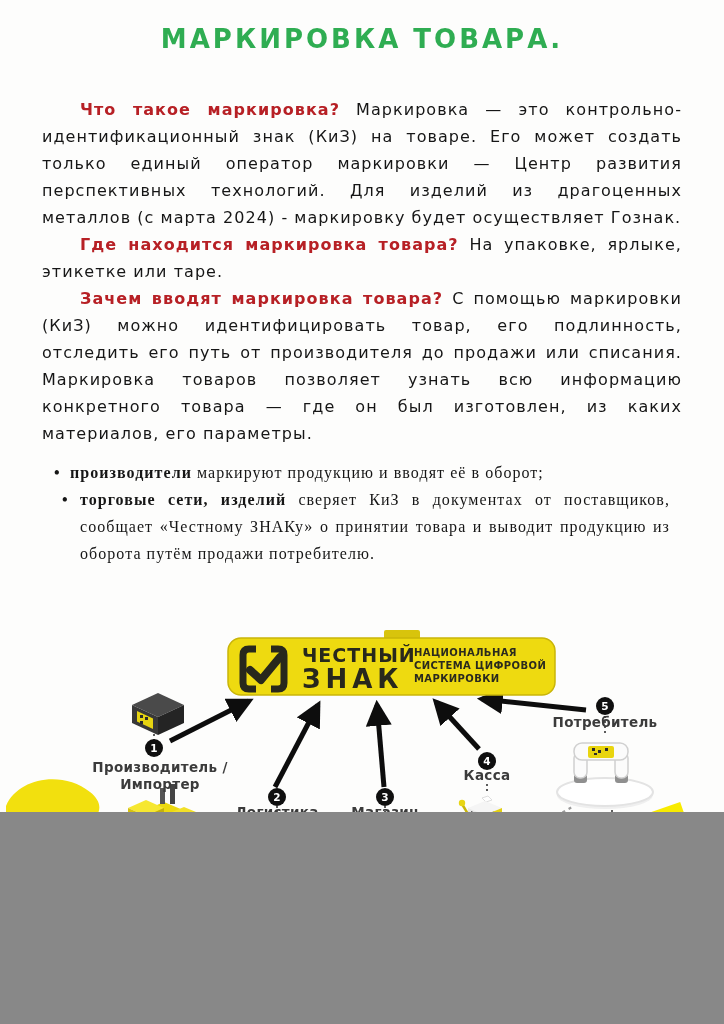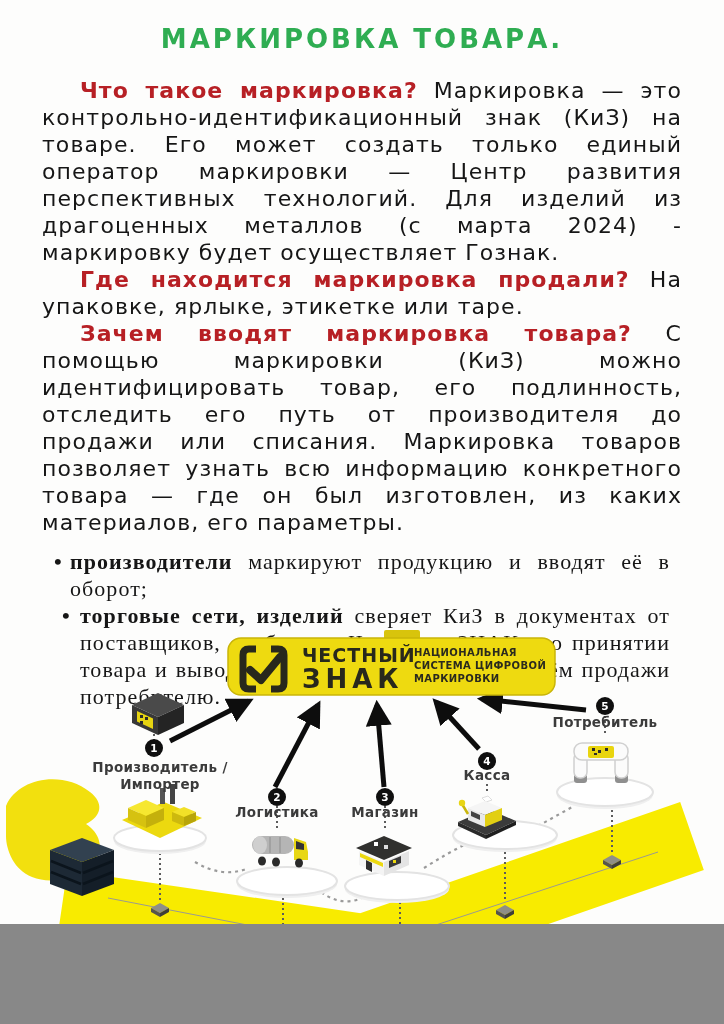--- a/index.html
+++ b/index.html
@@ -1,27 +1,27 @@
 <!DOCTYPE html>
 <html><head>
 <meta charset="utf-8">
 <style>
   html,body{margin:0;padding:0;background:#888;}
   .page{
-    position:relative;width:724px;height:924px;background:#fdfdfc;
+    position:relative;width:724px;height:812px;background:#fdfdfc;
     margin:0 auto;overflow:hidden;
     font-family:"DejaVu Sans","Liberation Sans",sans-serif;
   }
   .title{
     position:absolute;top:24px;left:0;width:724px;text-align:center;
     font-size:26px;font-weight:bold;letter-spacing:3px;color:#2fad52;
   }
   .content{
-    position:absolute;top:77px;left:42px;width:640px;
-    font-size:22px;line-height:27px;letter-spacing:1.05px;color:#161616;
+    position:absolute;top:96px;left:42px;width:640px;
+    font-size:16px;line-height:27px;letter-spacing:1.05px;color:#161616;
     text-align:justify;
   }
   .para{margin:0;text-indent:38px;}
   .q{color:#b72025;font-weight:bold;}
   .bullets{margin:12px;font-family:Liberation Serif, serif;}
   .bullet{position:relative;padding-left:16px;}
   .bullet::before{content:"•";position:absolute;left:0;font-weight:bold;}
   .bullet.flush{padding-left:0;text-indent:16px;}
   .bullet.flush::before{position:static;margin-right:6px;}
   .bullet.hang{padding-left:26px;}
@@ -37,21 +37,21 @@
 </style>
 </head>
 <body>
 
 <div class="page">
 
   <div class="title">МАРКИРОВКА ТОВАРА.</div>
 
   <div class="content">
     <p class="para"><span class="q">Что такое маркировка?</span><span> Маркировка — это контрольно-идентификационный знак (КиЗ) на товаре. Его может создать только единый оператор маркировки — Центр развития перспективных технологий. Для изделий из драгоценных металлов (с марта 2024) - маркировку будет осуществляет Гознак.</span></p>
-    <p class="para"><span class="q">Где находится маркировка продали?</span><span> На упаковке, ярлыке, этикетке или таре.</span></p>
+    <p class="para"><span class="q">Где находится маркировка товара?</span><span> На упаковке, ярлыке, этикетке или таре.</span></p>
     <p class="para"><span class="q">Зачем вводят маркировка товара?</span><span> С помощью маркировки (КиЗ) можно идентифицировать товар, его подлинность, отследить его путь от производителя до продажи или списания. Маркировка товаров позволяет узнать всю информацию конкретного товара — где он был изготовлен, из каких материалов, его параметры.</span></p>
     <div class="bullets">
       <div class="bullet"><span class="lead">производители</span><span> маркируют продукцию и вводят её в оборот;</span></div>
       <div class="bullet hang"><span class="lead">торговые сети, изделий</span><span> сверяет КиЗ в документах от поставщиков, сообщает «Честному ЗНАКу» о принятии товара и выводит продукцию из оборота путём продажи потребителю.</span></div>
     </div>
   </div>
 
   <svg width="724" height="408" viewBox="0 616 724 408">
     <defs>
       <marker id="ah" viewBox="0 0 10 10" refX="8" refY="5" markerWidth="5.2" markerHeight="5.2" orient="auto">

